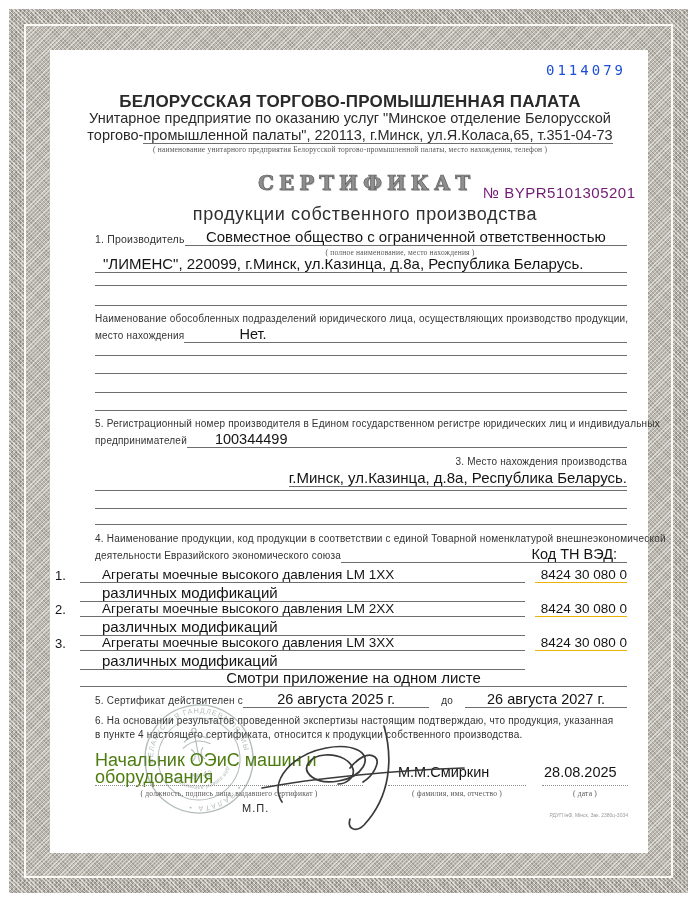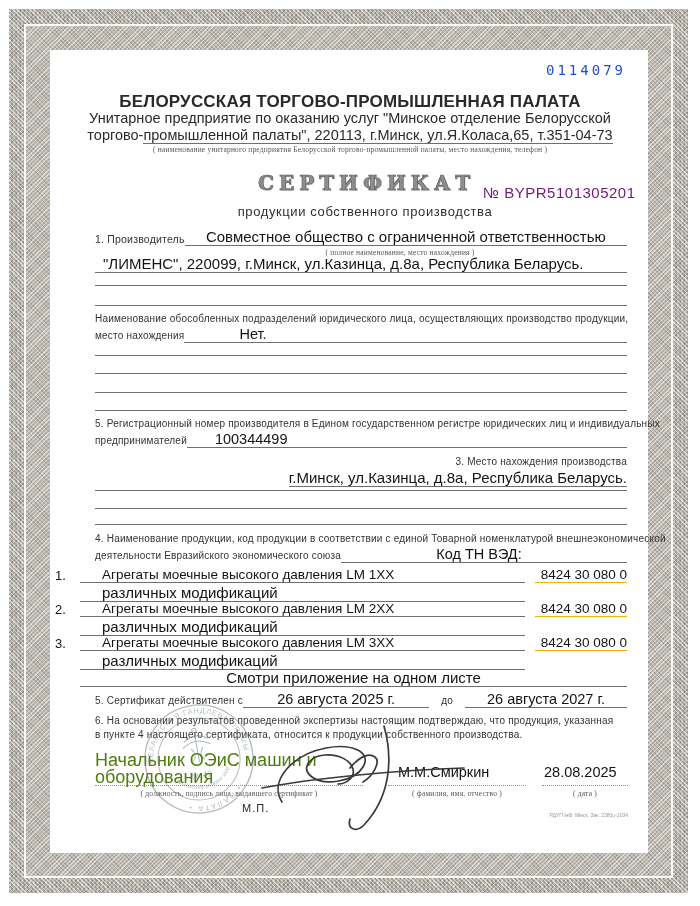--- a/index.html
+++ b/index.html
@@ -20,21 +20,21 @@
   .sheet{position:absolute;left:50px;top:50px;right:52px;bottom:53px;background:#ffffff;}
   .abs{position:absolute;}
   
   .serial{font-family:"DejaVu Sans Mono", monospace;font-size:14px;letter-spacing:3px;color:#1d4ed8;}
   .h1{font-size:17px;font-weight:bold;color:#2a2a2a;letter-spacing:.2px;}
   .h2{font-size:14.5px;color:#2a2a2a;}
   .cap{font-size:7.5px;color:#555;letter-spacing:.2px;font-family:Liberation Serif, serif;}
   .title{font-family:"DejaVu Serif", serif;font-weight:bold;font-size:20px;letter-spacing:5px;
          color:#8e8e8e;-webkit-text-stroke:.7px #5f5f5f;text-shadow:1px 1px 0 #cfcfcf;}
   .certno{font-size:15px;color:#701a75;letter-spacing:.5px;}
-  .subtitle{font-size:13px;color:#2f2f2f;letter-spacing:.6px;}
+  .subtitle{font-size:18px;color:#2f2f2f;letter-spacing:.6px;}
   .lbl{font-size:10.5px;color:#333;letter-spacing:.2px;white-space:nowrap;}
   .lblw{font-size:10px;color:#333;letter-spacing:.2px;white-space:nowrap;}
   .val{font-size:15px;color:#141414;}
   .valbig{font-size:14.5px;color:#141414;}
   .ul{border-bottom:1px solid #6e6e6e;}
   .uld{border-bottom:1px dotted #8f8f8f;}
   .frow{display:flex;align-items:flex-end;}
   .bl{position:absolute;left:45px;width:532px;border-bottom:1px solid #6e6e6e;height:0;}
   .center{text-align:center;}
   .item-num{width:25px;font-size:13px;color:#141414;}
@@ -96,21 +96,21 @@
       <span class="lblw" style="padding-bottom:2px;">3.  Место нахождения производства</span>
       <span class="val ul center" style="flex:1;">г.Минск, ул.Казинца, д.8а, Республика Беларусь.</span>
     </div>
     <div class="bl" style="top:440px;"></div>
     <div class="bl" style="top:458px;"></div>
     <div class="bl" style="top:474px;"></div>
 
     <div class="abs lblw" style="top:483px;left:45px;">4.  Наименование продукции, код продукции в соответствии с единой Товарной номенклатурой внешнеэкономической</div>
     <div class="abs frow" style="top:496px;left:45px;width:532px;">
       <span class="lblw" style="padding-bottom:2px;">деятельности Евразийского экономического союза</span>
-      <span class="valbig ul" style="flex:1;text-align:center;padding-right:10px;">Код ТН ВЭД:</span>
+      <span class="valbig ul" style="flex:1;text-align:right;padding-right:10px;">Код ТН ВЭД:</span>
     </div>
 
     <div class="abs frow" style="top:517px;left:5px;width:572px;">
       <span class="item-num">1.</span>
       <span class="item-name">Агрегаты моечные высокого давления LM 1XX</span>
       <span class="item-code">8424 30 080 0</span>
     </div>
     <div class="abs val ul" style="top:534px;left:30px;width:445px;box-sizing:border-box;padding-left:22px;">различных модификаций</div>
 
     <div class="abs frow" style="top:551px;left:5px;width:572px;">

